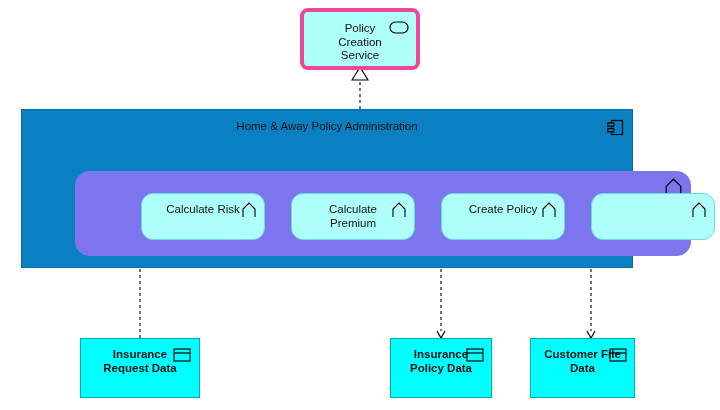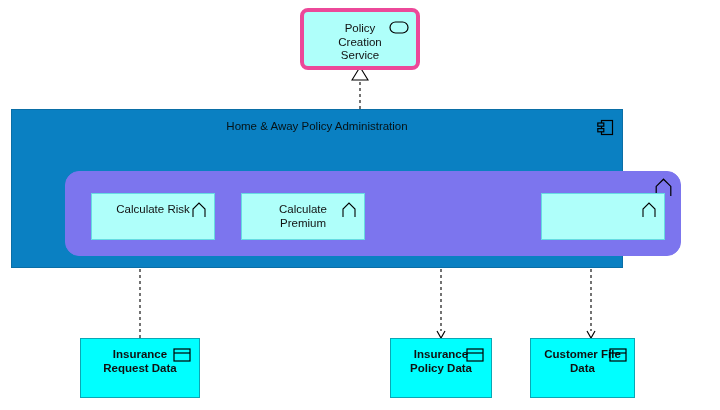--- a/index.html
+++ b/index.html
@@ -70,21 +70,22 @@
   .proc-group > .node-label {
     top: 7px;
     font-size: 11.5px;
     color: #10103a;
   }
 
   
   .process {
     background: #affffa;
     border: 1px solid #66dbe2;
-    border-radius: 0;
+    border-radius: 12px;
+    margin-left: 40px;
   }
   .process .node-label {
     top: 9px;
     font-size: 11.5px;
     color: #111;
   }
 
   
   .data-object {
     background: #00ffff;
@@ -148,21 +149,21 @@
     <div class="node-label">Policy
 Creation
 Service</div>
     <div class="icon" style="right:7px; top:9px;">
       <svg width="20" height="13" viewBox="0 0 20 13">
         <rect x="1" y="1" width="18" height="11" rx="5.5" ry="5.5" fill="none" stroke="#000" stroke-width="1.2"></rect>
       </svg>
     </div>
   </div>
 
-  <div class="node app-component" style="left:11px; top:109px; width:612px; height:159px;">
+  <div class="node app-component" style="left:21px; top:109px; width:612px; height:159px;">
     <div class="node-label">Home &amp; Away Policy Administration</div>
     <div class="icon" style="right:8px; top:9px;">
       <svg width="17" height="17" viewBox="0 0 17 17">
         <rect x="4.5" y="1.5" width="11" height="14" fill="none" stroke="#000" stroke-width="1.2"></rect>
         <rect x="0.8" y="4" width="6" height="3.2" fill="#0a80c2" stroke="#000" stroke-width="1.2"></rect>
         <rect x="0.8" y="9.6" width="6" height="3.2" fill="#0a80c2" stroke="#000" stroke-width="1.2"></rect>
       </svg>
     </div>
 
     <div class="node proc-group" style="left:53px; top:61px; width:616px; height:85px;">
@@ -184,20 +185,28 @@
       <div class="node process" style="left:175px; top:21px; width:124px; height:47px;">
         <div class="node-label">Calculate
 Premium</div>
         <div class="icon" style="right:8px; top:8px;">
           <svg width="14" height="16" viewBox="0 0 14 16">
             <path d="M1,15 L1,7 L7,1 L13,7 L13,15" fill="none" stroke="#000" stroke-width="1.1" stroke-linejoin="miter"></path>
           </svg>
         </div>
       </div>
 
+      <div class="node process" style="left:325px; top:21px; width:124px; height:47px;">
+        <div class="node-label">Create Policy</div>
+        <div class="icon" style="right:8px; top:8px;">
+          <svg width="14" height="16" viewBox="0 0 14 16">
+            <path d="M1,15 L1,7 L7,1 L13,7 L13,15" fill="none" stroke="#000" stroke-width="1.1" stroke-linejoin="miter"></path>
+          </svg>
+        </div>
+      </div>
 
       <div class="node process" style="left:475px; top:21px; width:124px; height:47px;">
         <div class="icon" style="right:8px; top:8px;">
           <svg width="14" height="16" viewBox="0 0 14 16">
             <path d="M1,15 L1,7 L7,1 L13,7 L13,15" fill="none" stroke="#000" stroke-width="1.1" stroke-linejoin="miter"></path>
           </svg>
         </div>
       </div>
     </div>
   </div>

